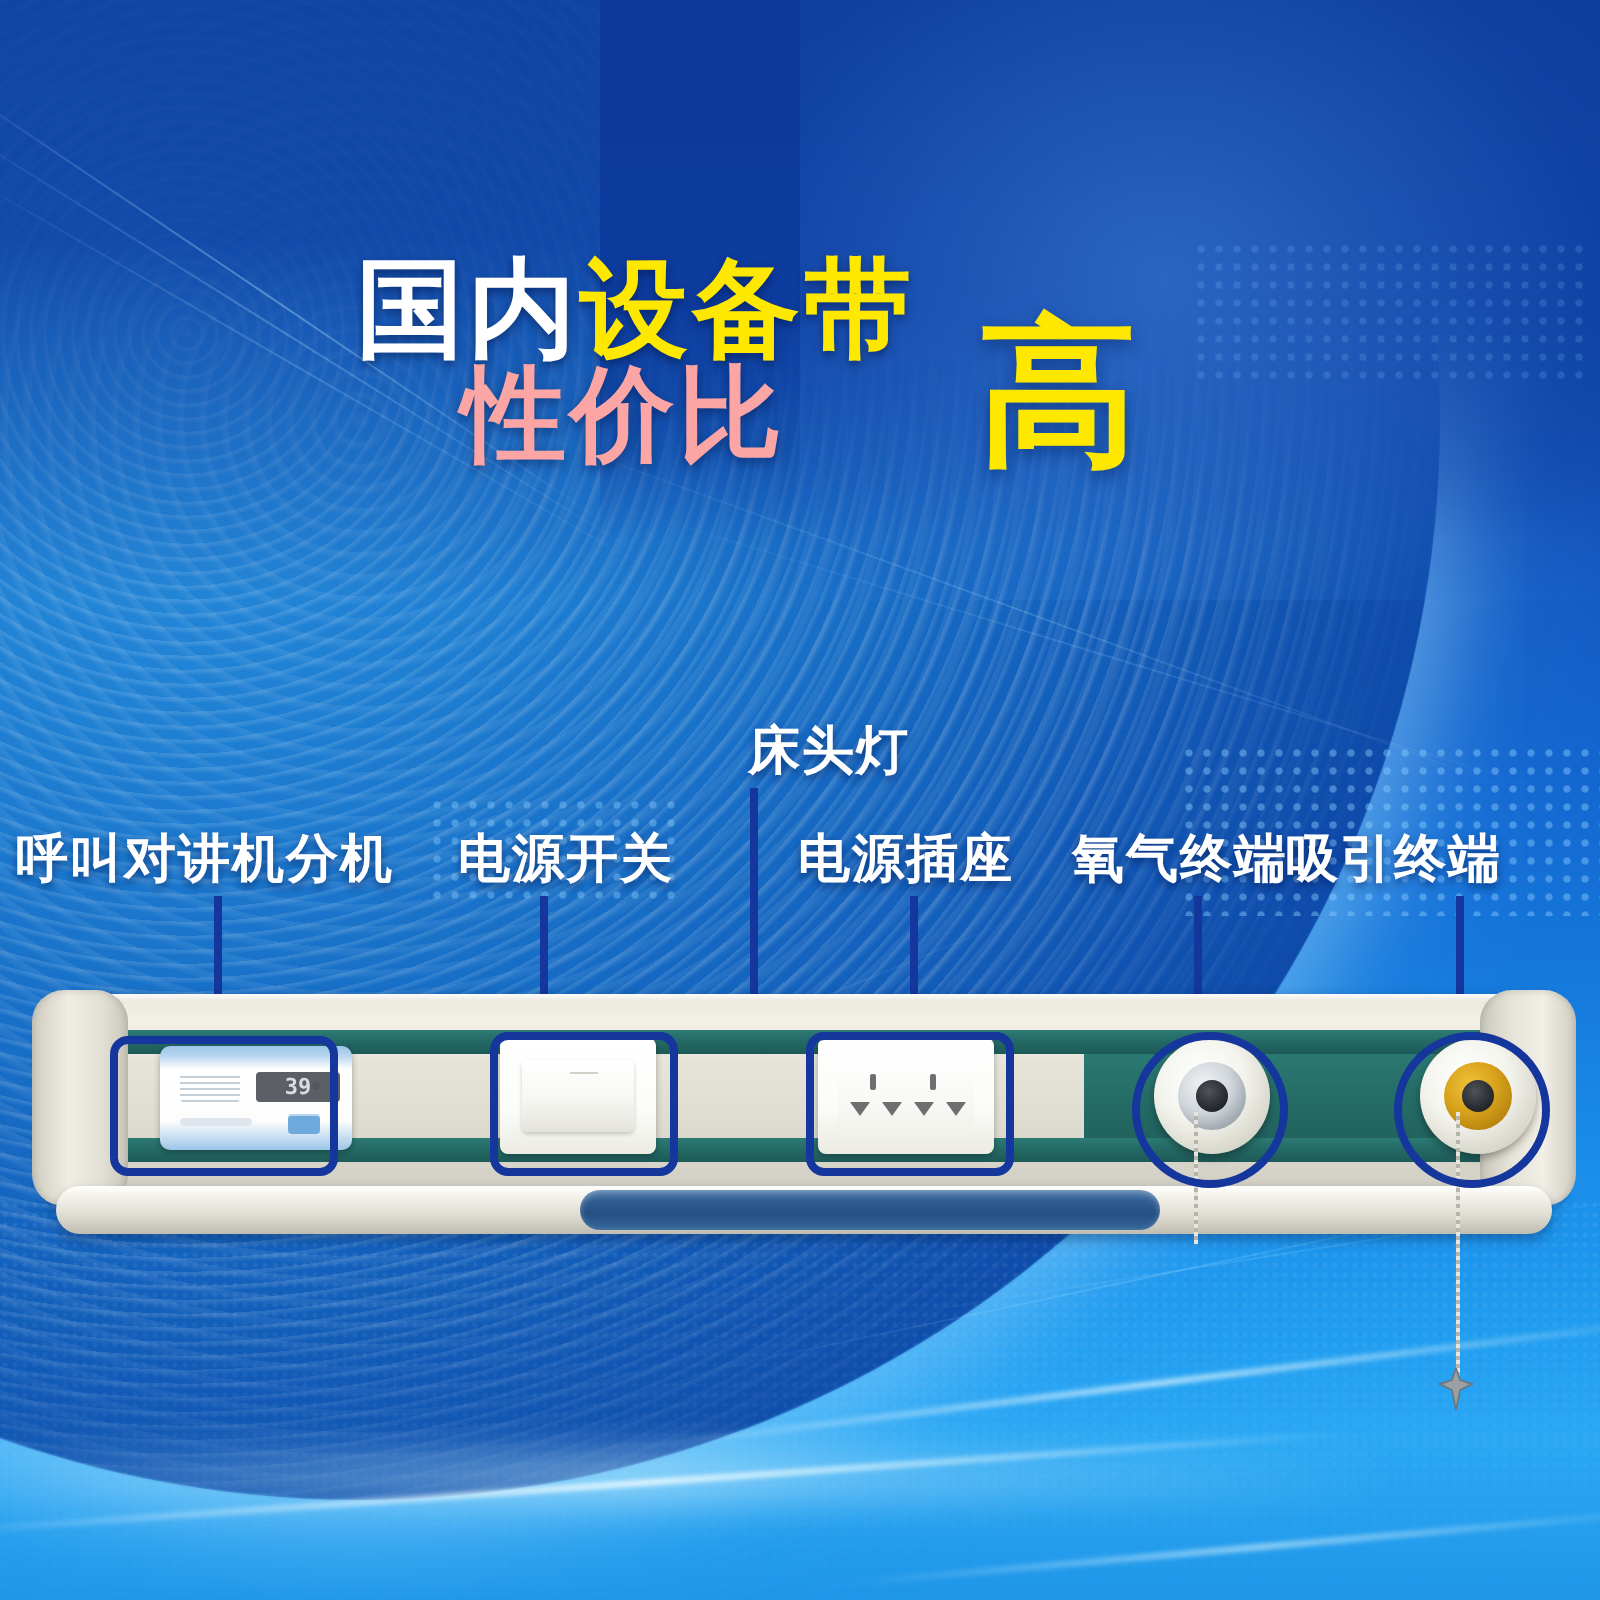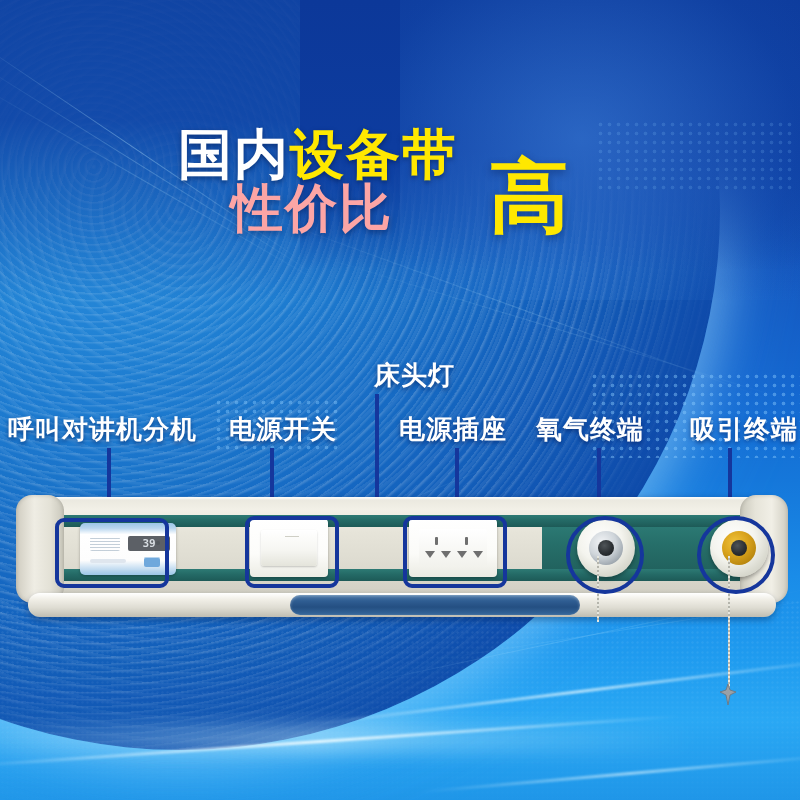--- a/index.html
+++ b/index.html
@@ -270,21 +270,21 @@
       <span class="sub">性价比</span>
       <span class="big">高</span>
     </div>
   </div>
 
   <div class="callout" style="left:229px;top:412px;">电源开关</div>
   <div class="callout" style="left:8px;top:412px;">呼叫对讲机分机</div>
   <div class="callout" style="left:330px;top:358px;margin-left:44px;">床头灯</div>
   <div class="callout" style="left:399px;top:412px;">电源插座</div>
   <div class="callout" style="left:536px;top:412px;">氧气终端</div>
-  <div class="callout" style="left:690px;top:412px;">吸引终端</div>
+  <div class="callout" style="left:643px;top:412px;">吸引终端</div>
 
   <div class="leader" style="left:107px;top:448px;height:78px;"></div>
   <div class="leader" style="left:270px;top:448px;height:74px;"></div>
   <div class="leader" style="left:375px;top:394px;height:222px;"></div>
   <div class="leader" style="left:455px;top:448px;height:74px;"></div>
   <div class="leader" style="left:597px;top:448px;height:82px;"></div>
   <div class="leader" style="left:728px;top:448px;height:82px;"></div>
 
   <div class="panel">
 

